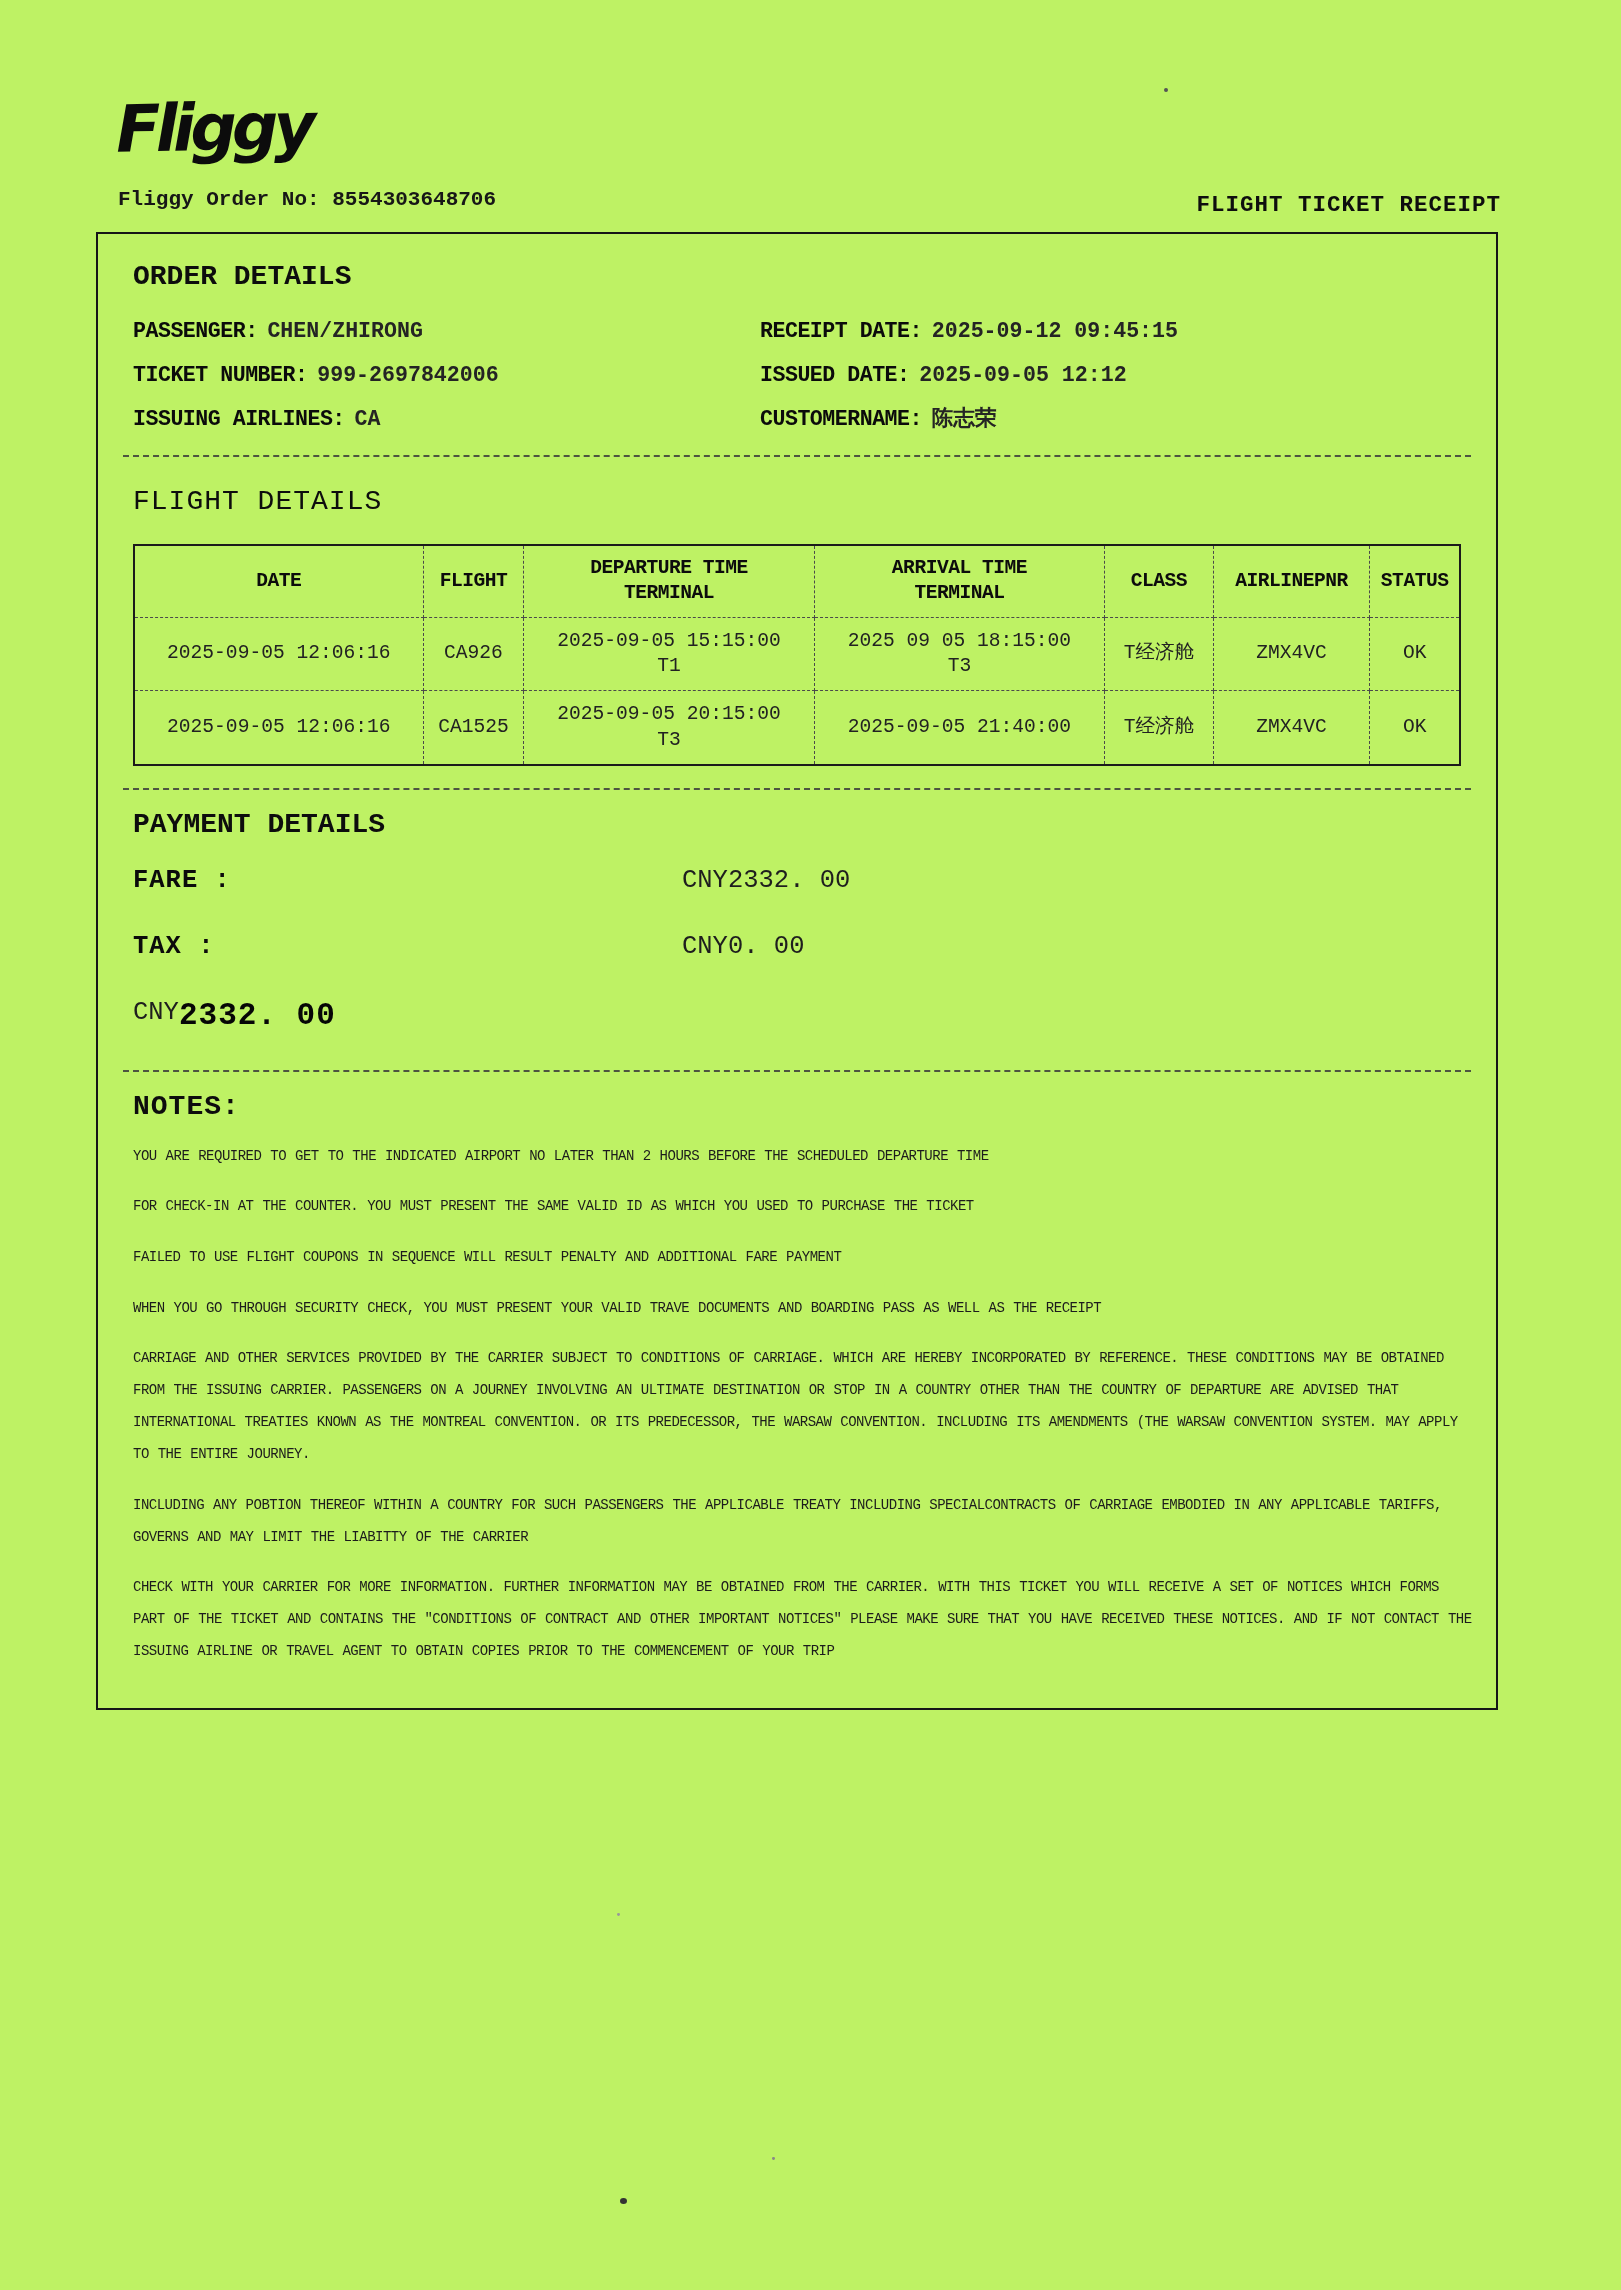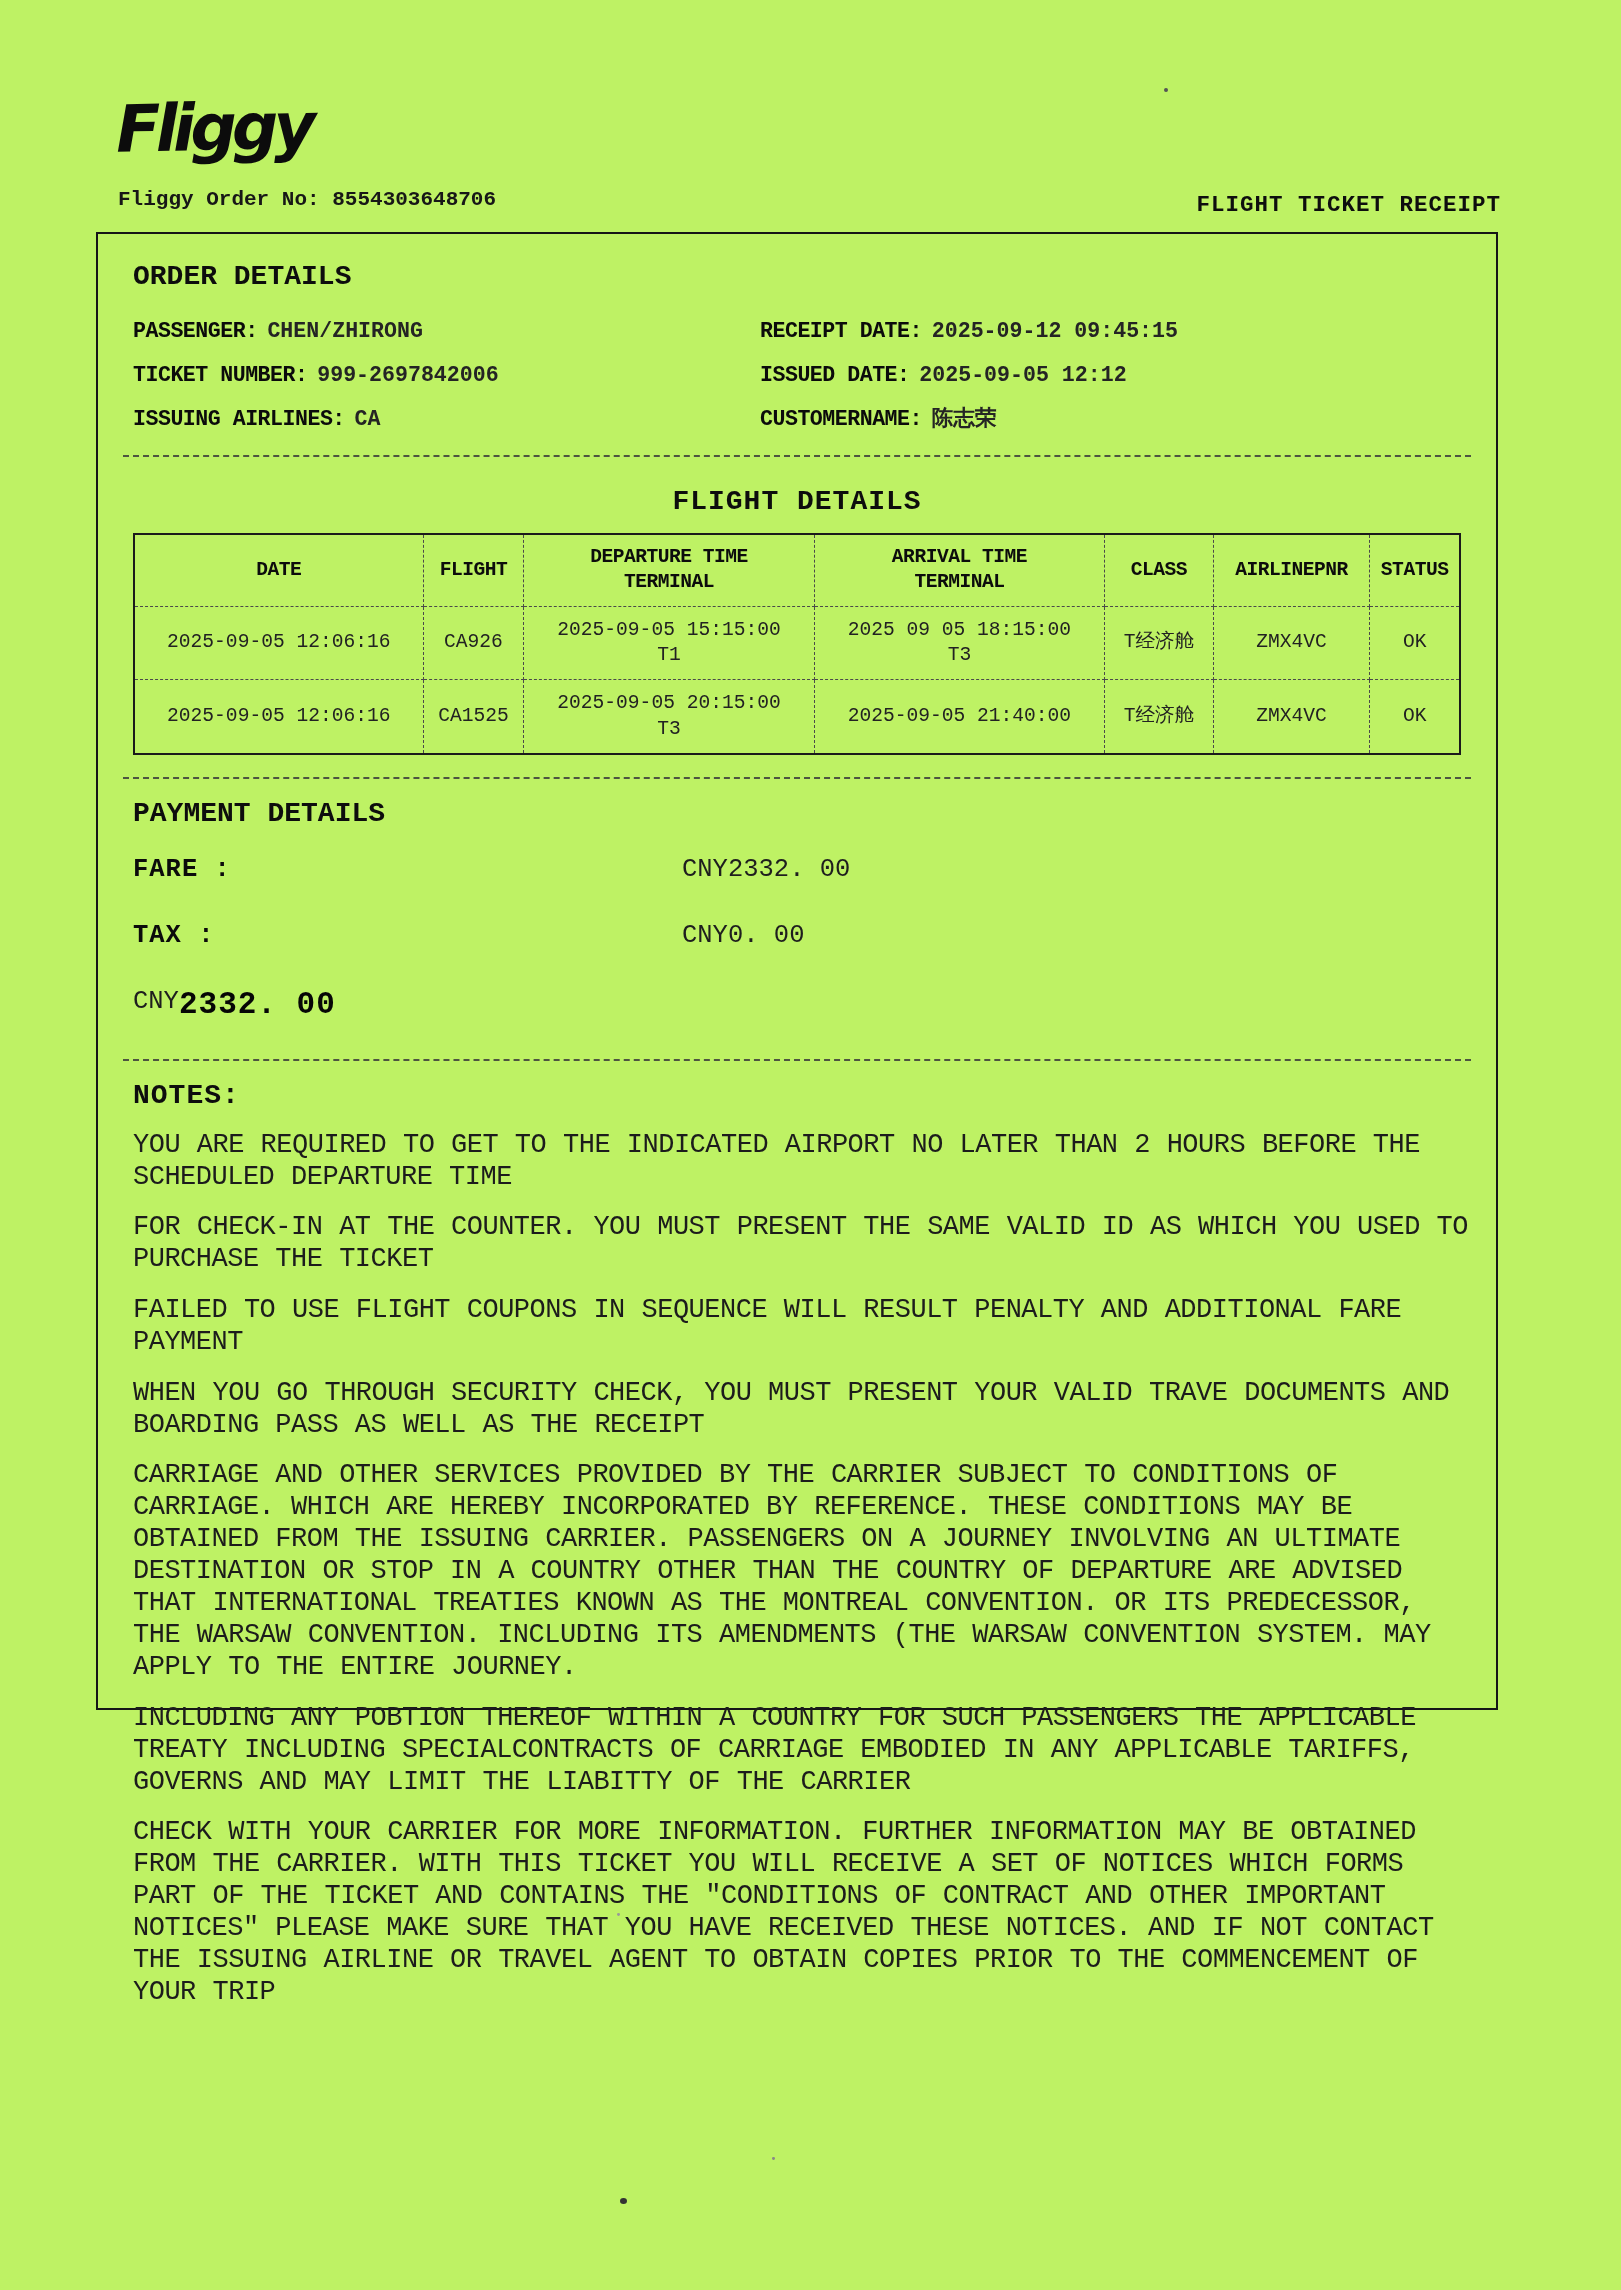--- a/index.html
+++ b/index.html
@@ -45,22 +45,22 @@
   
   .od-grid{display:flex;}
   .od-col{display:flex;flex-direction:column;gap:16.7px;}
   .od-col.left{width:627px;}
   .od-col.right{flex:1;}
   .field{font-size:21.6px;line-height:27.4px;white-space:nowrap;}
   .field .lbl{font-weight:bold;letter-spacing:-0.5px;color:#0b0b0b;}
   .field .val{font-weight:bold;color:#242424;padding-left:9.8px;}
   
   .fd-heading{
-    text-align:center;font-size:28px;font-weight:bold;
-    margin:29px 0 16px 0;color:#0d0d0d;letter-spacing:1px;
+    font-size:28px;font-weight:normal;
+    margin:29px 0 27px 0;color:#0d0d0d;letter-spacing:1px;
   }
   table.flights{
     width:100%;border-collapse:collapse;table-layout:fixed;
     border:2.9px solid #1b1b1b;
   }
   table.flights th, table.flights td{
     border:1px dashed #4a4a4a;
     text-align:center;vertical-align:middle;
     padding:7.8px 3.9px;color:#222;
   }
@@ -78,21 +78,21 @@
   .pay-row{font-size:25.5px;margin:0 0 37px 0;display:flex;align-items:flex-start;}
   .pay-row .plbl{font-weight:bold;width:549px;letter-spacing:1px;color:#0b0b0b;}
   .pay-row .cur{font-weight:normal;color:#1e1e1e;}
   .pay-row .amt{font-weight:normal;color:#1e1e1e;}
   .pay-row.total .cur{font-size:25.5px;}
   .pay-row.total .amt{font-weight:bold;font-size:31px;color:#060606;letter-spacing:1px;}
   
   .notes-heading{margin:3.9px 0 17.6px 0;letter-spacing:1px;}
   .notes{width:1345px;}
   .notes p{
-    font-size:27px;line-height:32px;margin:0 0 18.6px 0;
+    font-size:14px;line-height:32px;margin:0 0 18.6px 0;
     color:#1c1c1c;letter-spacing:-0.5px;word-spacing:1px;
   }
   
   .speck{position:absolute;background:#555;border-radius:50%;}
   .s1{left:1164px;top:88px;width:3.9px;height:3.9px;}
   .s2{left:620px;top:2198px;width:6.9px;height:5.9px;background:#333;}
   .s3{left:772px;top:2157px;width:2.9px;height:2.9px;background:#888;}
   .s4{left:617px;top:1913px;width:2.9px;height:2.9px;background:#999;}
 </style>
 </head>

